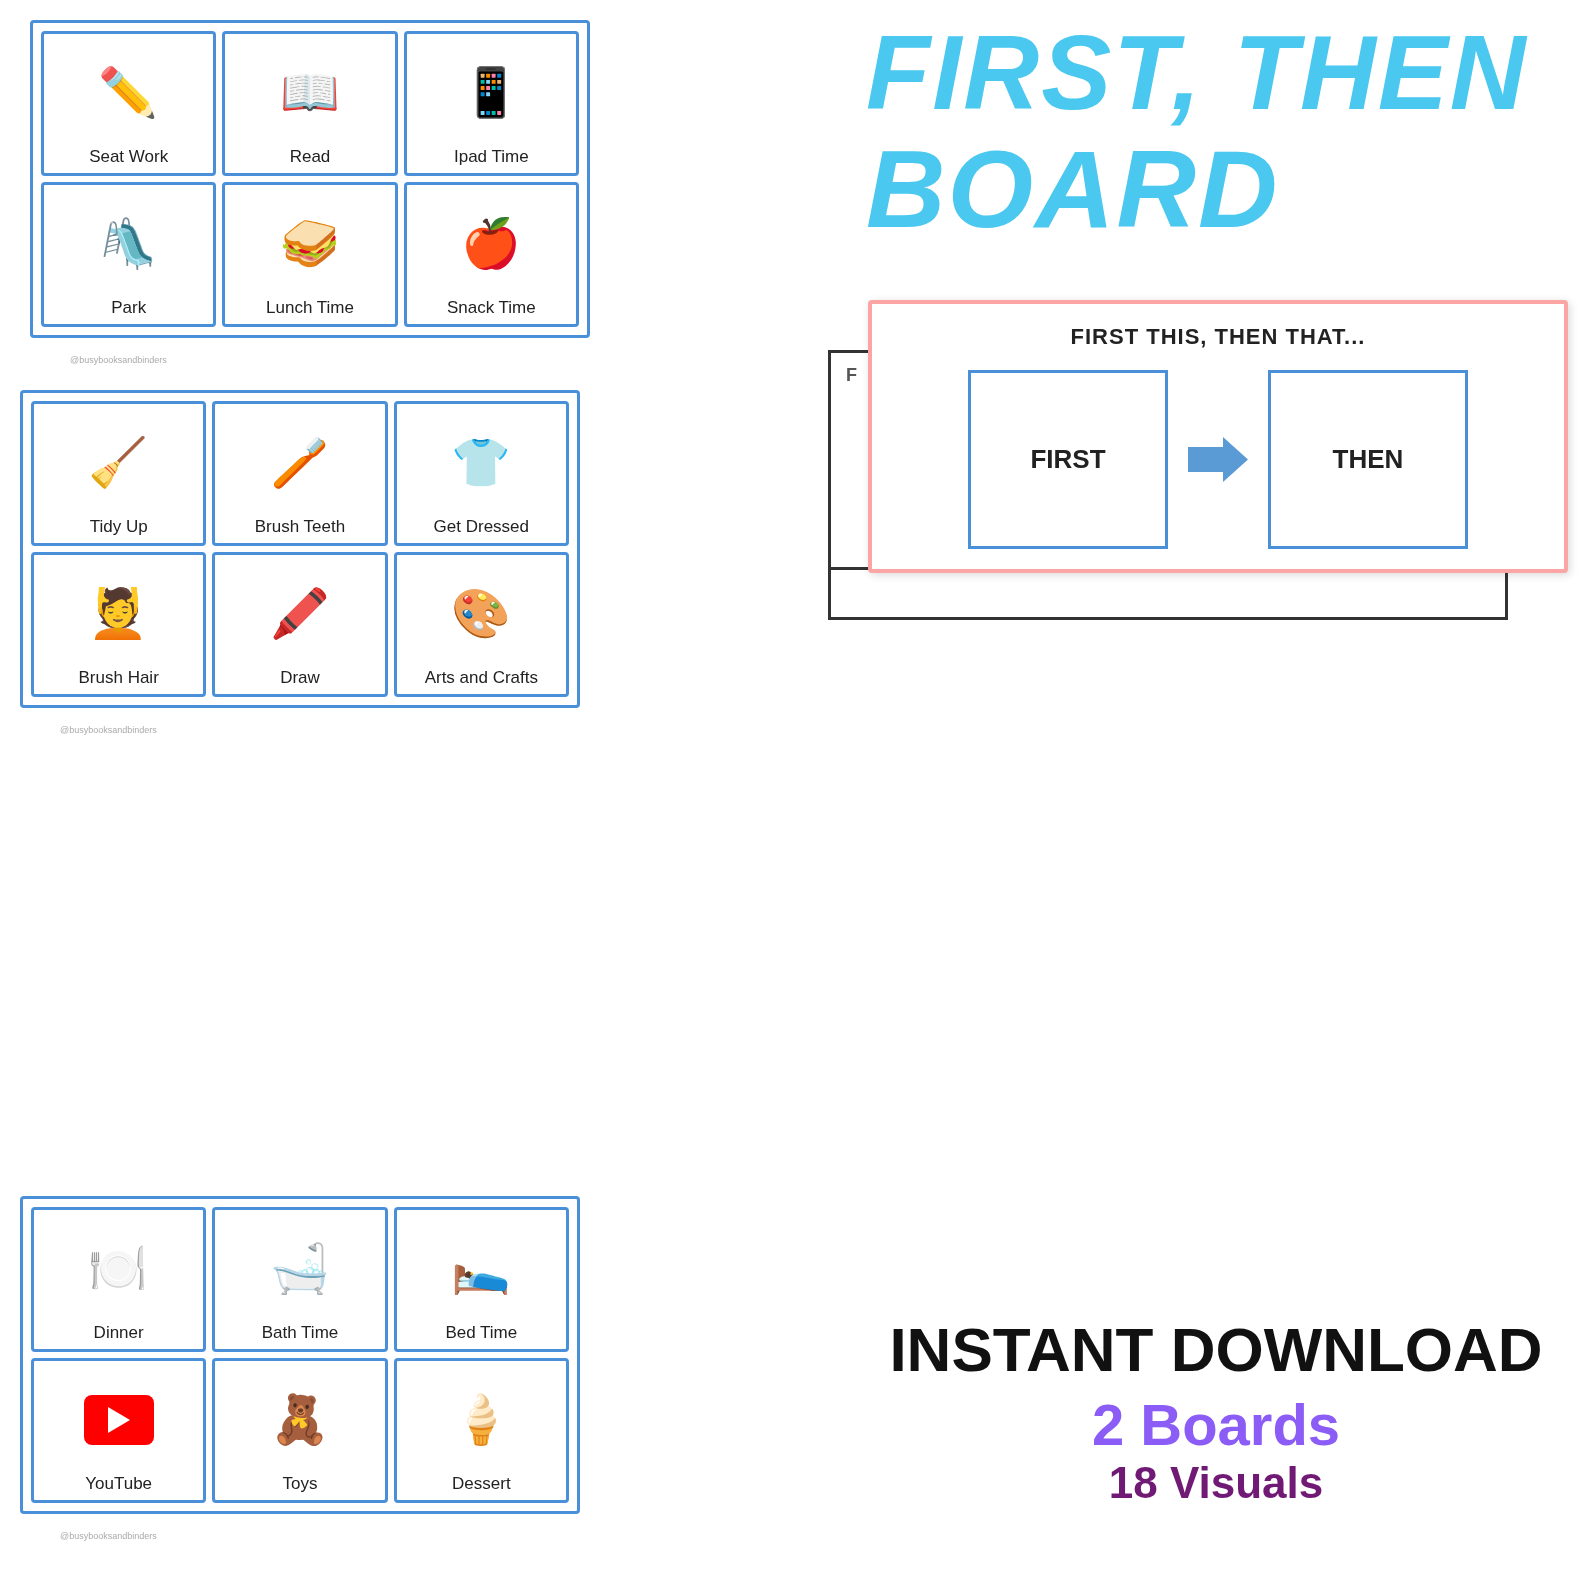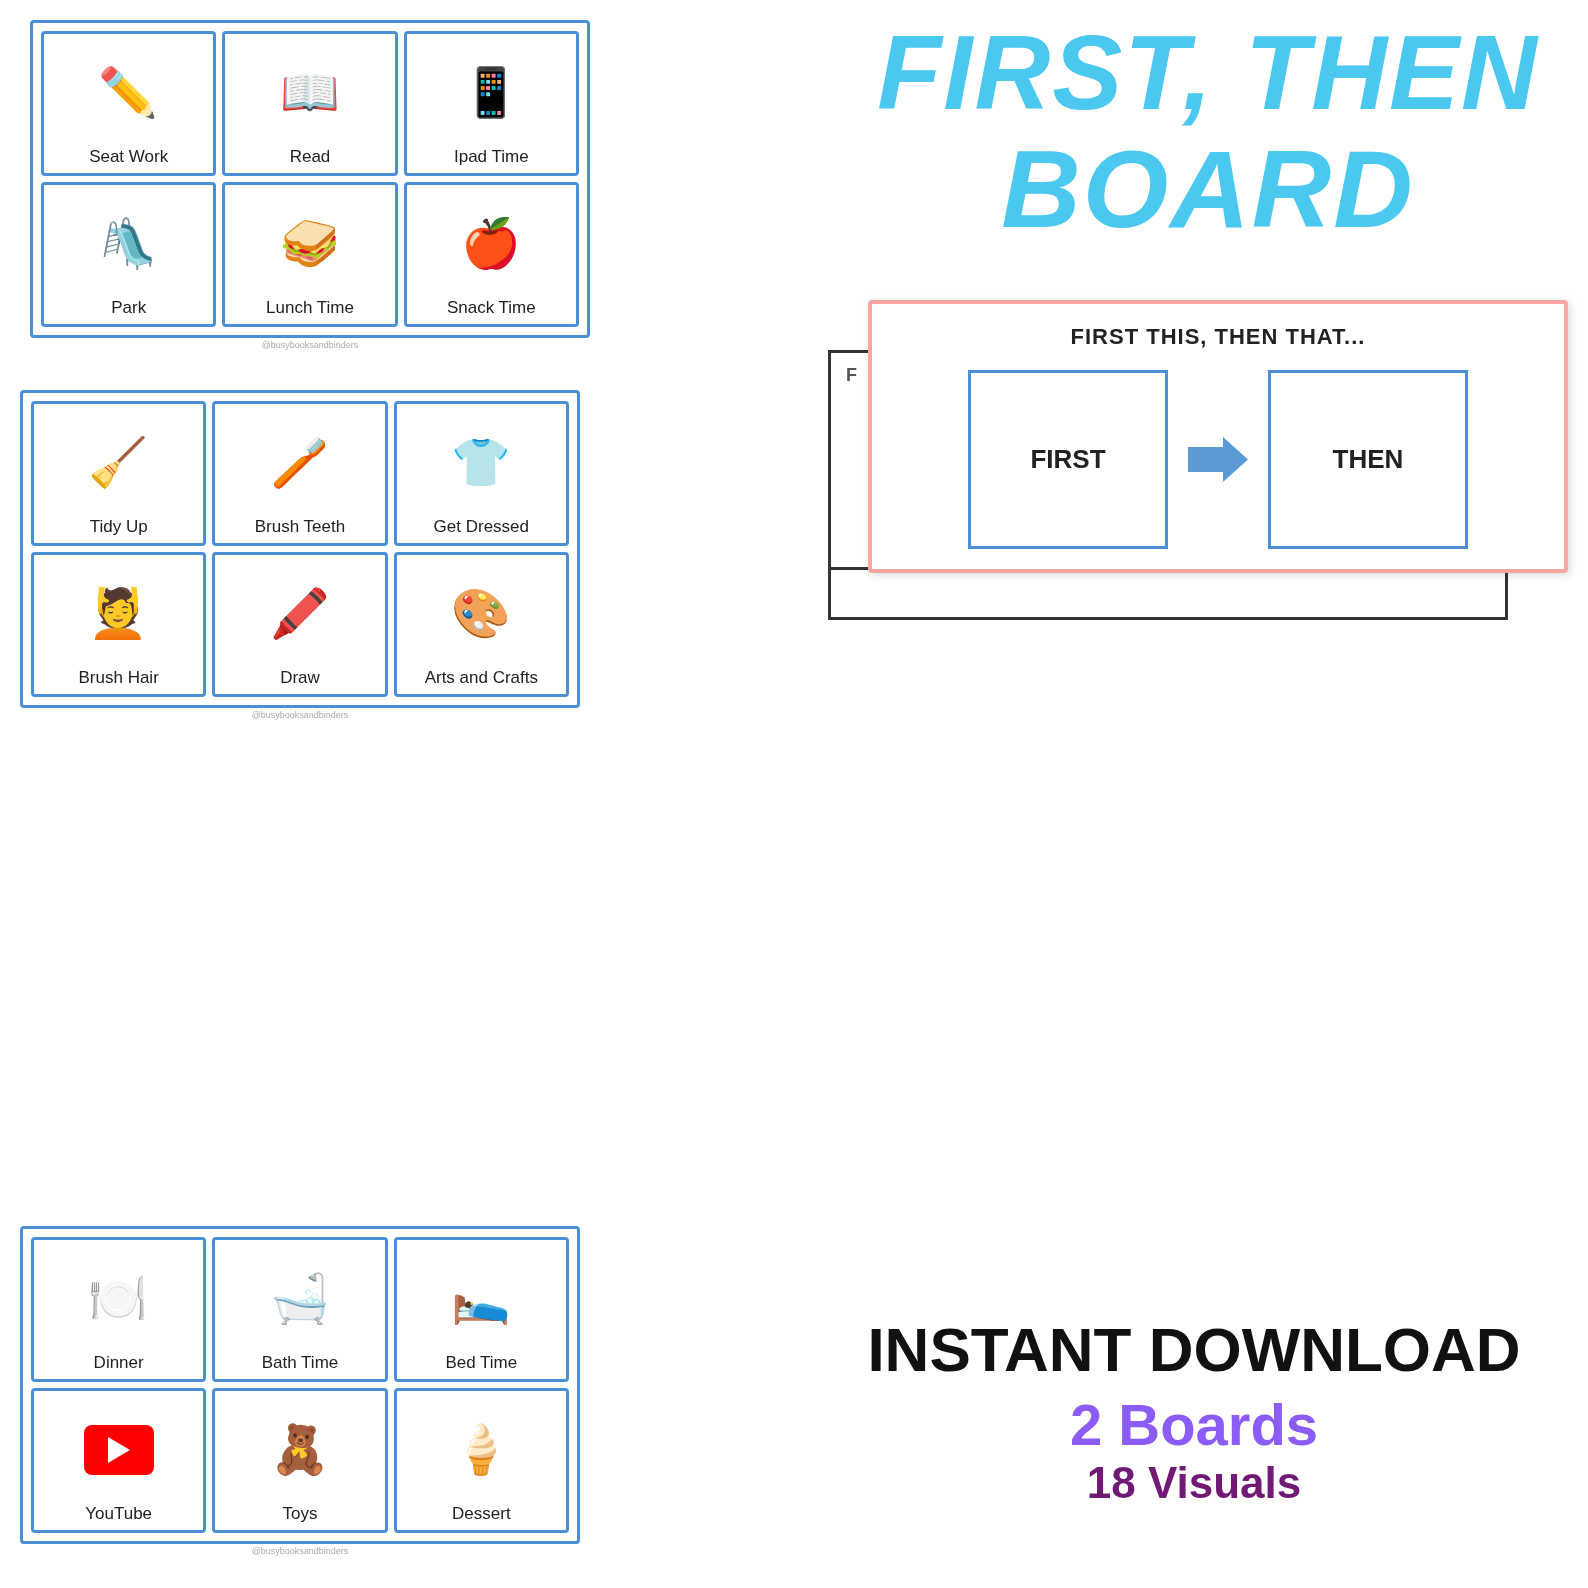--- a/index.html
+++ b/index.html
@@ -64,22 +64,23 @@
       font-size: 17px;
       font-weight: normal;
       text-align: center;
       color: #222;
       margin-top: 4px;
     }
 
     .watermark {
       font-size: 9px;
       color: #aaa;
-      text-align: center;
-      padding: 2px 4px;
+      text-align: left;
+      padding: 17px 4px;
+      margin-left: 36px;
     }
 
     
     .youtube-icon {
       background: #ff0000;
       border-radius: 8px;
       width: 70px;
       height: 50px;
       display: flex;
       align-items: center;
@@ -89,24 +90,23 @@
     .youtube-icon::after {
       content: '';
       border-left: 22px solid #fff;
       border-top: 13px solid transparent;
       border-bottom: 13px solid transparent;
     }
 
     
     .title-section {
       position: absolute;
-      right: 30px;
+      right: 22px;
       top: 20px;
       width: 700px;
-      text-align: center;
     }
 
     .title-first-then {
       font-size: 105px;
       font-weight: 900;
       color: #4ac8f0;
       font-style: italic;
       line-height: 1.0;
       text-transform: uppercase;
       letter-spacing: 2px;
@@ -216,21 +216,21 @@
     .board-behind-2-text {
       padding: 12px 15px;
       font-size: 18px;
       font-weight: bold;
       color: #555;
     }
 
     
     .download-section {
       position: absolute;
-      right: 44px;
+      right: 22px;
       bottom: 80px;
       width: 700px;
       text-align: center;
     }
 
     .instant-download {
       font-size: 62px;
       font-weight: 900;
       color: #111;
       font-family: 'Arial Black', Arial, sans-serif;

